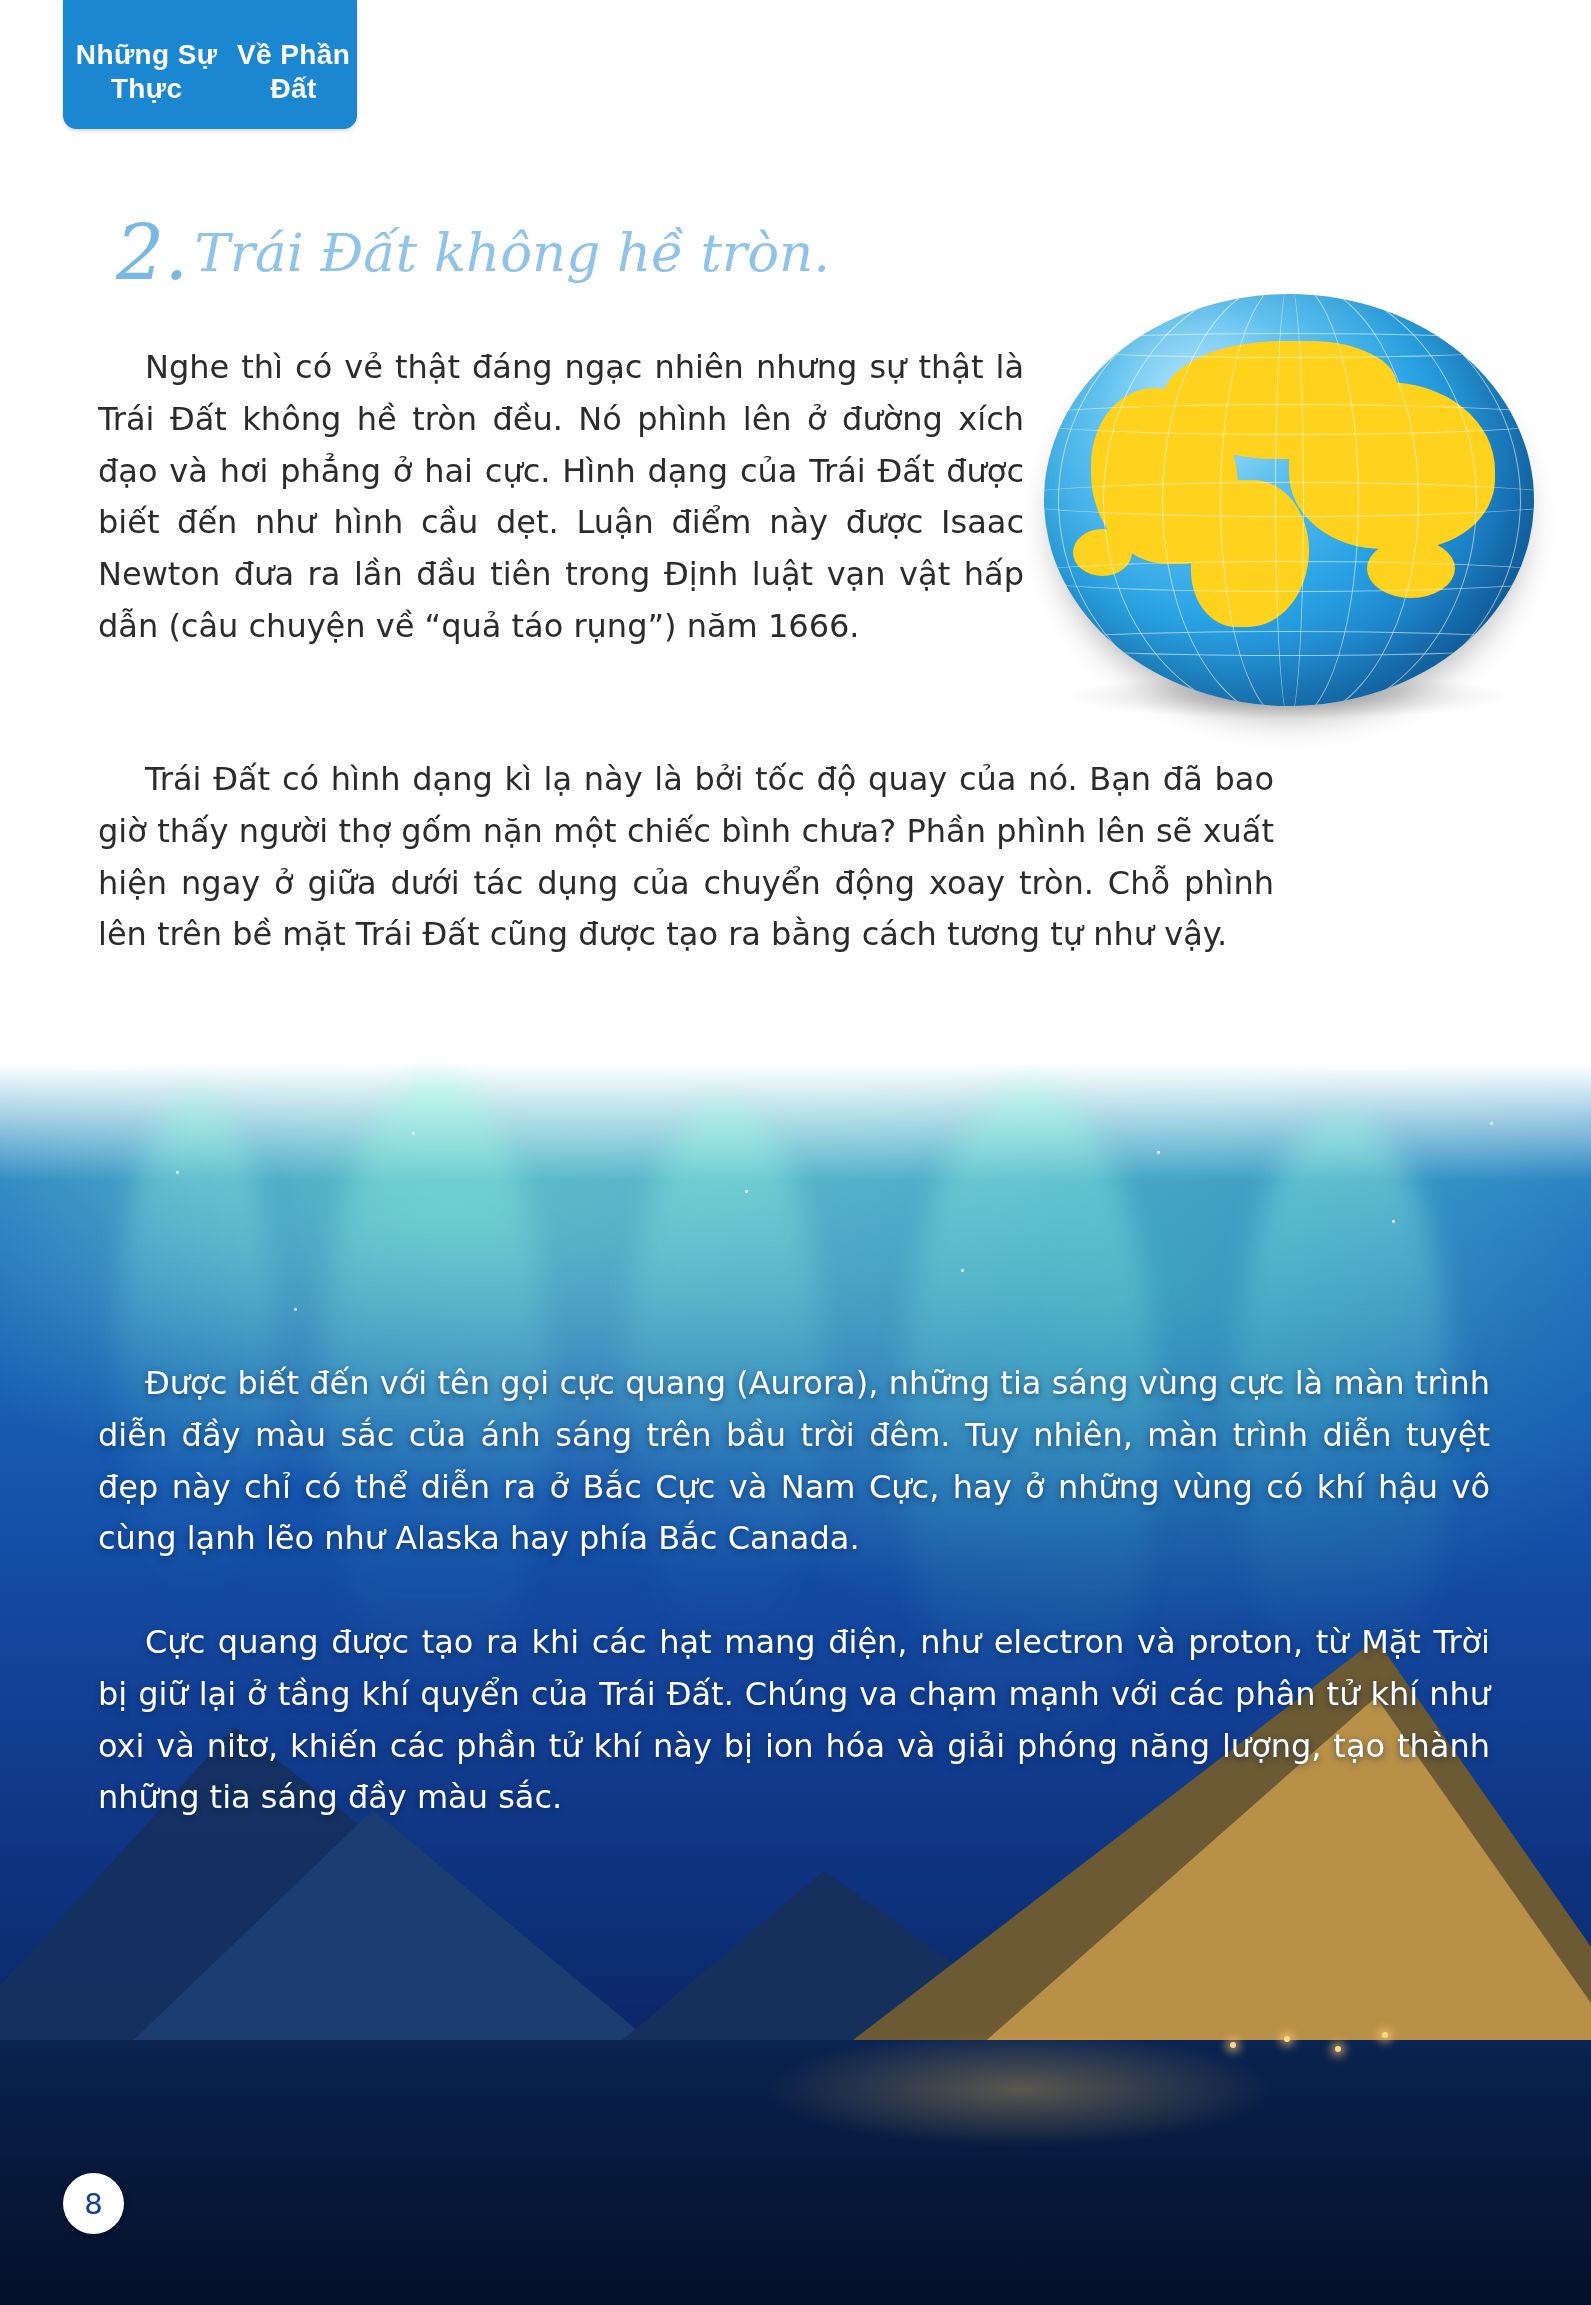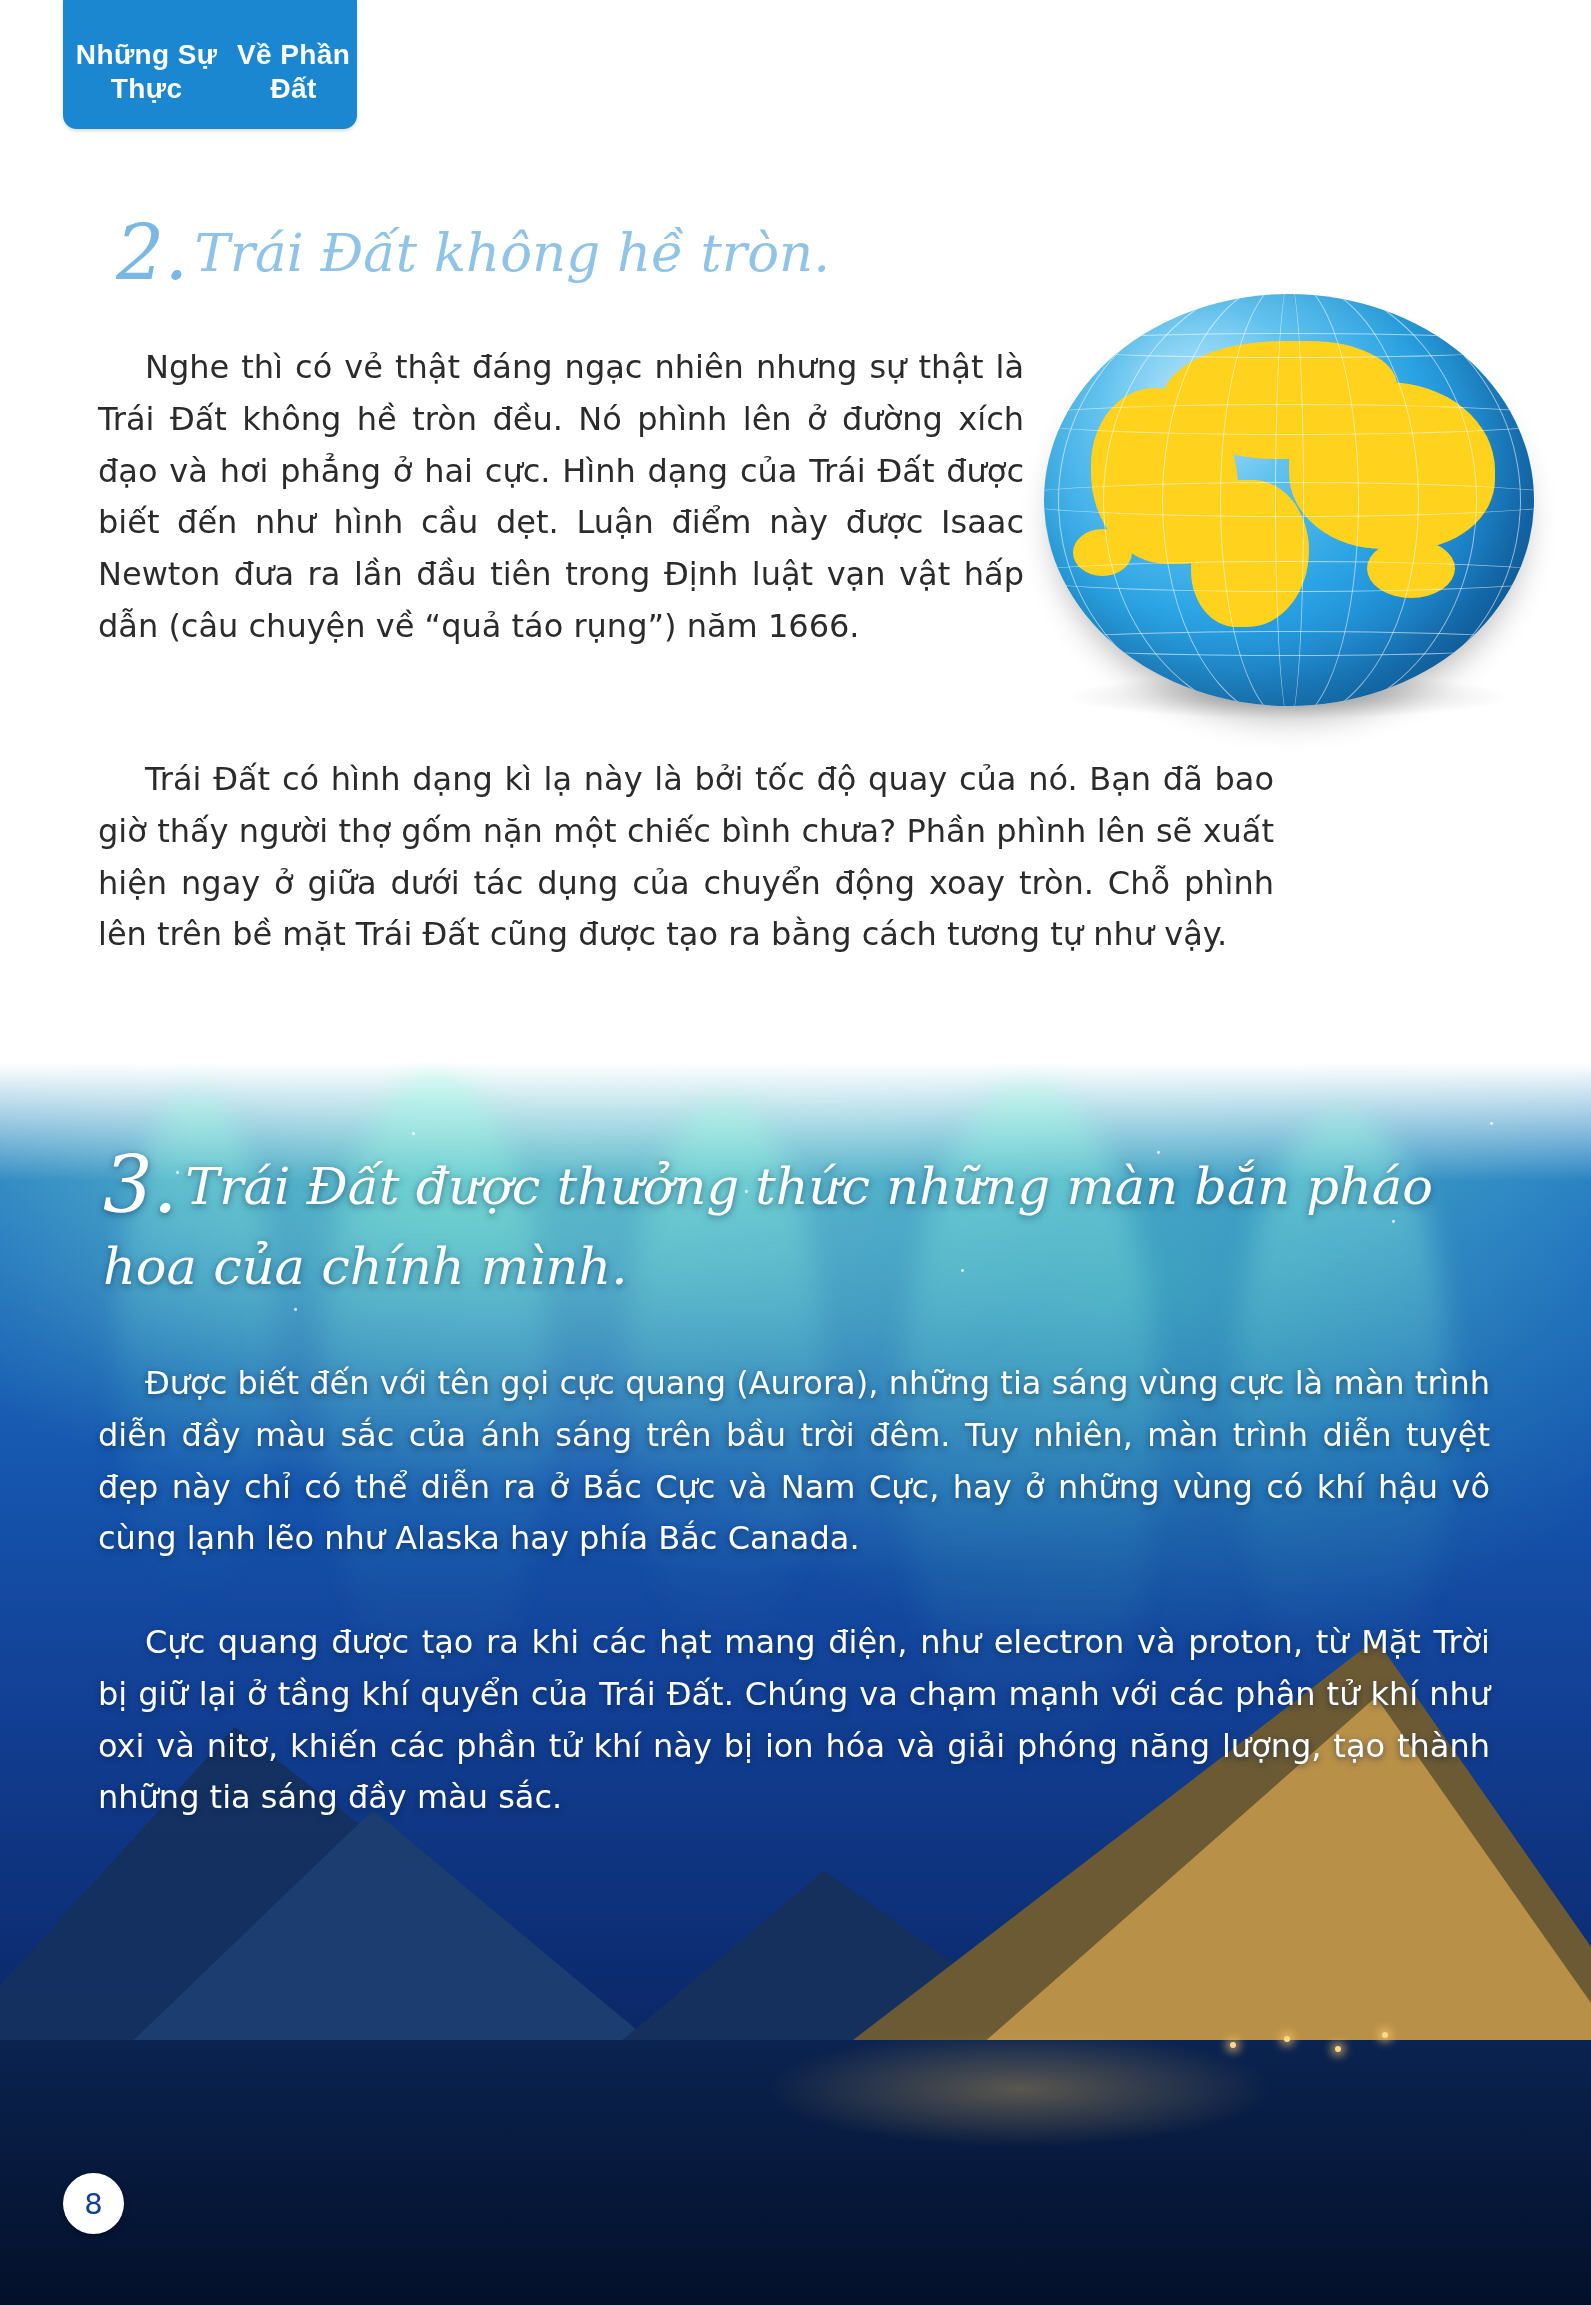--- a/index.html
+++ b/index.html
@@ -372,20 +372,17 @@
     <div class="lake"></div>
     <div class="lake-glow"></div>
     <div class="town-light" style="left:1284px; bottom:263px;"></div>
     <div class="town-light" style="left:1335px; bottom:253px;"></div>
     <div class="town-light" style="left:1230px; bottom:257px;"></div>
     <div class="town-light" style="left:1382px; bottom:267px;"></div>
 
     <div class="page-number">8</div>
   </div>
 
-  <div class="heading-3">
-    <span class="num">3.</span><span>Trái Đất được thưởng thức những màn bắn pháo hoa của chính mình.</span>
-  </div>
   <div class="aurora-text para-4">Cực quang được tạo ra khi các hạt mang điện, như electron và proton, từ Mặt Trời bị giữ lại ở tầng khí quyển của Trái Đất. Chúng va chạm mạnh với các phân tử khí như oxi và nitơ, khiến các phần tử khí này bị ion hóa và giải phóng năng lượng, tạo thành những tia sáng đầy màu sắc.</div>
   <div class="aurora-text para-3">Được biết đến với tên gọi cực quang (Aurora), những tia sáng vùng cực là màn trình diễn đầy màu sắc của ánh sáng trên bầu trời đêm. Tuy nhiên, màn trình diễn tuyệt đẹp này chỉ có thể diễn ra ở Bắc Cực và Nam Cực, hay ở những vùng có khí hậu vô cùng lạnh lẽo như Alaska hay phía Bắc Canada.</div>
 
 </div>
 
 
 </body></html>

